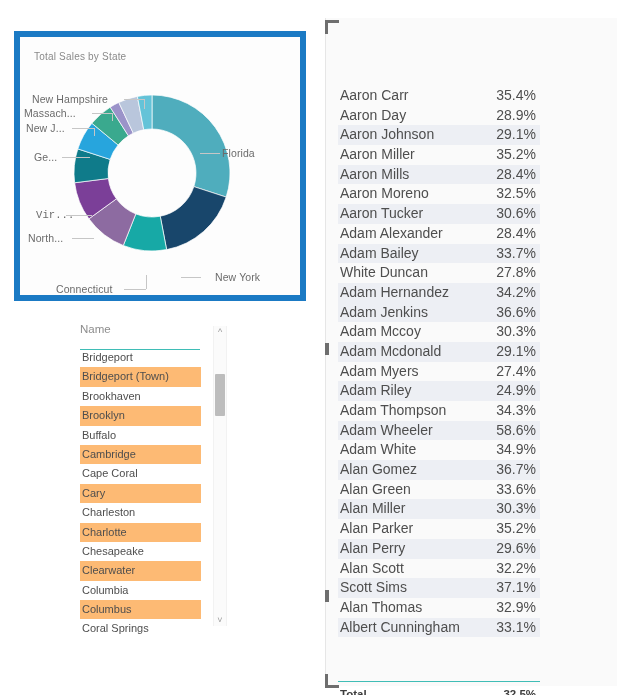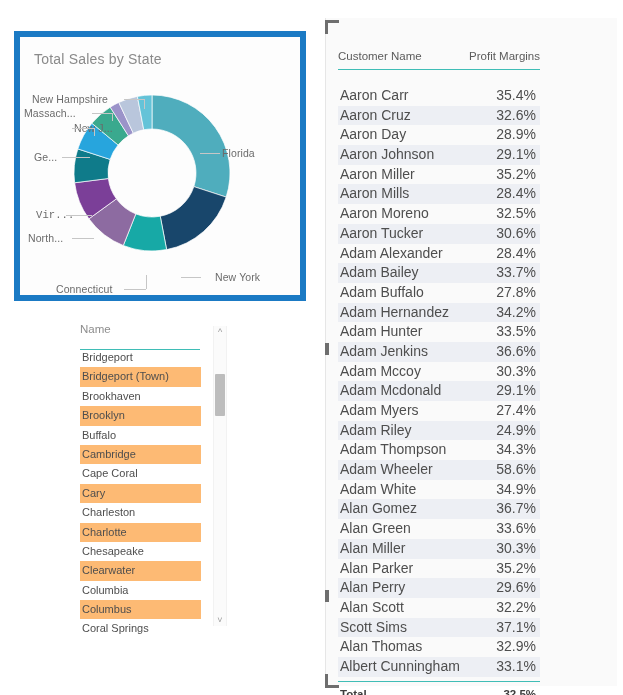--- a/index.html
+++ b/index.html
@@ -28,21 +28,21 @@
   }
   #chart-inner {
     position: absolute;
     inset: 0;
     background: #fdfdfd;
   }
   #chart-title {
     position: absolute;
     left: 14px;
     top: 14px;
-    font-size: 14px;
+    font-size: 10px;
     color: #8a8a8a;
     letter-spacing: .2px;
     white-space: nowrap;
   }
   #donut-wrap {
     position: absolute;
     left: 0; top: 0;
     width: 100%;
     height: 100%;
   }
@@ -243,21 +243,21 @@
 
       <div class="donut-label" style="left:8px; top:195px;">North...</div>
       <div class="lead" style="left:52px; top:201px; width:22px;"></div>
 
       <div class="donut-label" style="left:16px; top:172px;font-family:Liberation Mono, monospace;">Vir...</div>
       <div class="lead" style="left:46px; top:178px; width:26px;"></div>
 
       <div class="donut-label" style="left:14px; top:114px;">Ge...</div>
       <div class="lead" style="left:42px; top:120px; width:28px;"></div>
 
-      <div class="donut-label" style="left:6px; top:85px;margin-left:48px;">New J...</div>
+      <div class="donut-label" style="left:6px; top:85px;">New J...</div>
       <div class="lead" style="left:52px; top:91px; width:22px;"></div>
       <div class="lead-v" style="left:74px; top:91px; height:8px;"></div>
 
       <div class="donut-label" style="left:4px; top:70px;">Massach...</div>
       <div class="lead" style="left:72px; top:76px; width:20px;"></div>
       <div class="lead-v" style="left:92px; top:76px; height:8px;"></div>
 
       <div class="donut-label" style="left:12px; top:56px;">New Hampshire</div>
       <div class="lead" style="left:104px; top:62px; width:20px;"></div>
       <div class="lead-v" style="left:124px; top:62px; height:10px;"></div>
@@ -286,33 +286,25 @@
     </div>
 
   <div id="slicer-scroll">
     <div class="sb-arrow" id="sb-up">^</div>
     <div id="slicer-thumb"></div>
     <div class="sb-arrow" id="sb-down">˅</div>
   </div>
 </div>
 
 <div id="table-card">
-  <div id="table-head">
-    <span>Customer Name</span>
-    <span>Profit Margins</span>
-  </div>
   <div id="table-body">
       <div class="trow">
         <span>Aaron Carr</span>
         <span class="v">35.4%</span>
       </div>
-      <div class="trow alt">
-        <span>Aaron Cruz</span>
-        <span class="v">32.6%</span>
-      </div>
       <div class="trow">
         <span>Aaron Day</span>
         <span class="v">28.9%</span>
       </div>
       <div class="trow alt">
         <span>Aaron Johnson</span>
         <span class="v">29.1%</span>
       </div>
       <div class="trow">
         <span>Aaron Miller</span>
@@ -332,30 +324,26 @@
       </div>
       <div class="trow">
         <span>Adam Alexander</span>
         <span class="v">28.4%</span>
       </div>
       <div class="trow alt">
         <span>Adam Bailey</span>
         <span class="v">33.7%</span>
       </div>
       <div class="trow">
-        <span>Adam Buffalo</span>
+        <span>White Duncan</span>
         <span class="v">27.8%</span>
       </div>
       <div class="trow alt">
         <span>Adam Hernandez</span>
         <span class="v">34.2%</span>
-      </div>
-      <div class="trow">
-        <span>Adam Hunter</span>
-        <span class="v">33.5%</span>
       </div>
       <div class="trow alt">
         <span>Adam Jenkins</span>
         <span class="v">36.6%</span>
       </div>
       <div class="trow">
         <span>Adam Mccoy</span>
         <span class="v">30.3%</span>
       </div>
       <div class="trow alt">

